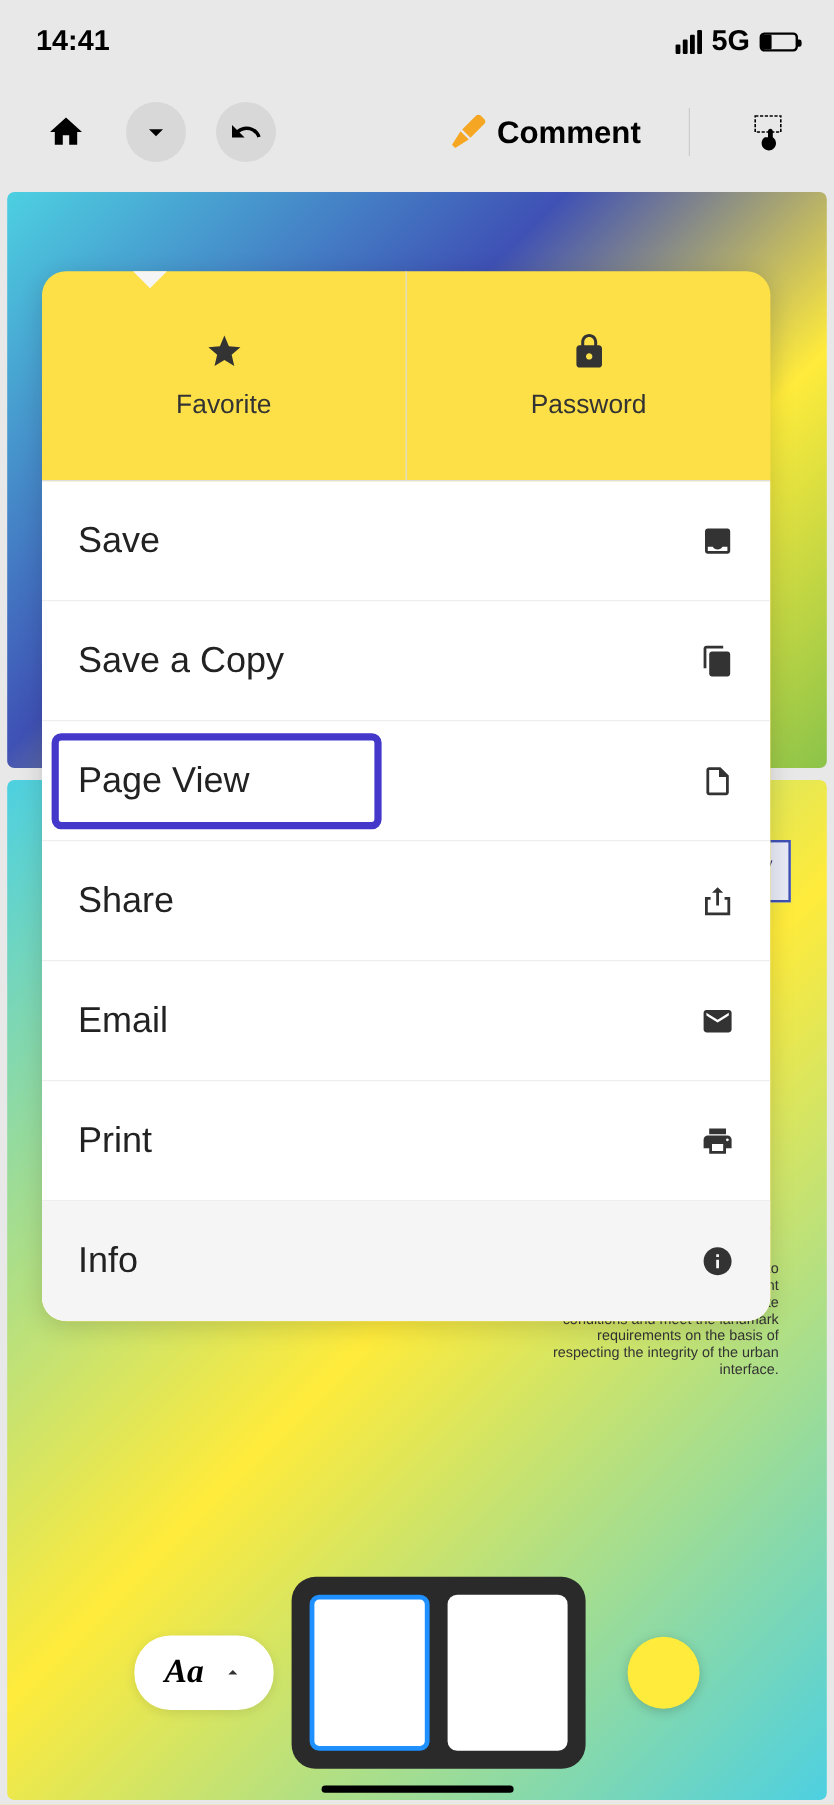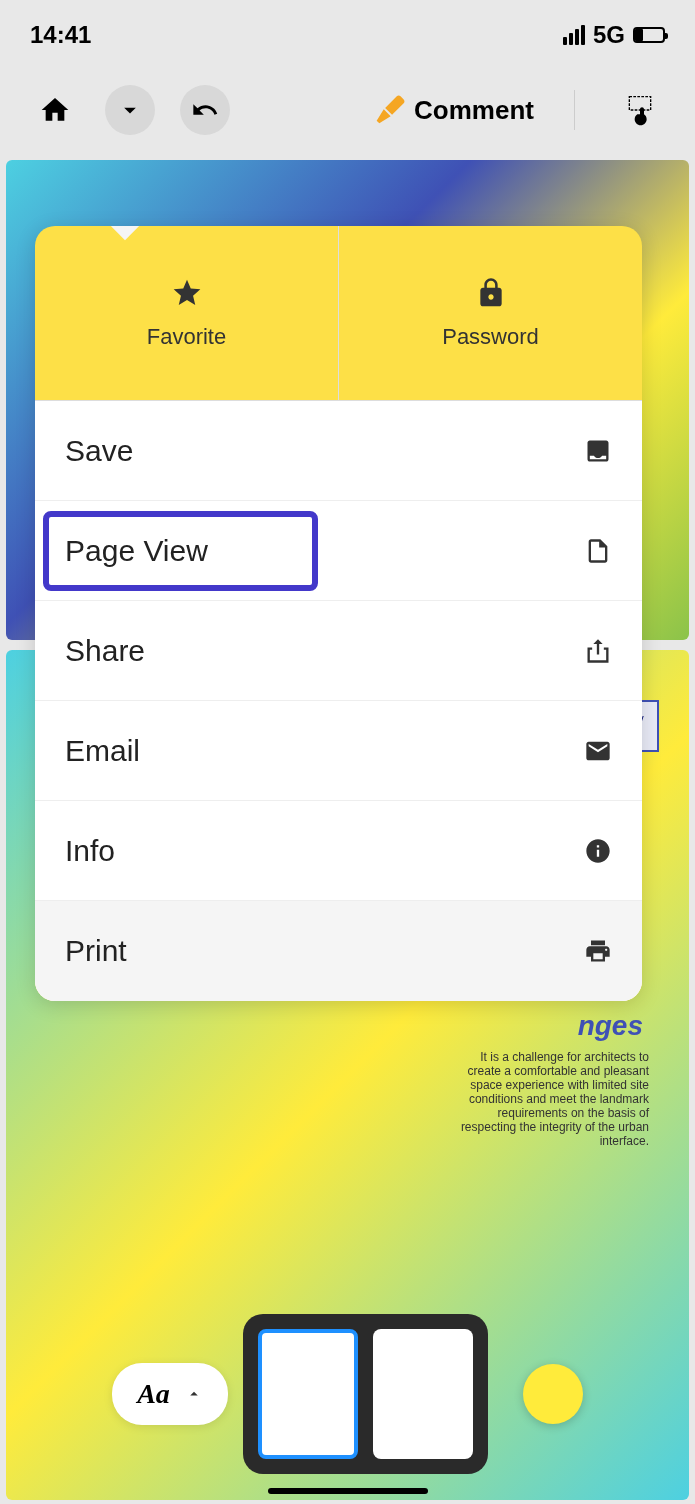--- a/index.html
+++ b/index.html
@@ -335,48 +335,54 @@
     </div>
   </div>
   <div class="dd-list">
     <div class="dd-item">
       <span class="dd-label">Save</span>
       <svg class="icon-svg" viewBox="0 0 24 24" fill="#333">
           <path d="M19 3H5c-1.1 0-2 .9-2 2v14c0 1.1.9 2 2 2h14c1.1 0 2-.9 2-2V5c0-1.1-.9-2-2-2zm0 16H5v-3h3.56c.69 1.19 1.97 2 3.45 2s2.75-.81 3.45-2H19v3z"></path>
         </svg>
     </div>
     <div class="dd-item">
+      <span class="dd-label">Save a Copy</span>
+      <svg class="icon-svg" viewBox="0 0 24 24" fill="#333">
+          <path d="M16 1H4c-1.1 0-2 .9-2 2v14h2V3h12V1zm3 4H8c-1.1 0-2 .9-2 2v14c0 1.1.9 2 2 2h11c1.1 0 2-.9 2-2V7c0-1.1-.9-2-2-2z"></path>
+        </svg>
+    </div>
+    <div class="dd-item">
       <div class="highlight-box"></div>
       <span class="dd-label">Page View</span>
       <svg class="icon-svg" viewBox="0 0 24 24" fill="#333">
           <path d="M14 2H6c-1.1 0-2 .9-2 2v16c0 1.1.9 2 2 2h12c1.1 0 2-.9 2-2V8l-6-6zm4 18H6V4h7v5h5v11z"></path>
         </svg>
     </div>
     <div class="dd-item">
       <span class="dd-label">Share</span>
       <svg class="icon-svg" viewBox="0 0 24 24" fill="#333">
           <path d="M12 2L8 6h3v9h2V6h3l-4-4zm5 7v2h2v9H5v-9h2V9H3v13h18V9h-4z"></path>
         </svg>
     </div>
     <div class="dd-item">
       <span class="dd-label">Email</span>
       <svg class="icon-svg" viewBox="0 0 24 24" fill="#333">
           <path d="M20 4H4c-1.1 0-2 .9-2 2v12c0 1.1.9 2 2 2h16c1.1 0 2-.9 2-2V6c0-1.1-.9-2-2-2zm0 4l-8 5-8-5V6l8 5 8-5v2z"></path>
         </svg>
     </div>
     <div class="dd-item">
+      <span class="dd-label">Print</span>
+      <svg class="icon-svg" viewBox="0 0 24 24" fill="#333">
+          <path d="M19 8H5c-1.66 0-3 1.34-3 3v6h4v4h12v-4h4v-6c0-1.66-1.34-3-3-3zm-3 11H8v-5h8v5zm3-7c-.55 0-1-.45-1-1s.45-1 1-1 1 .45 1 1-.45 1-1 1zm-1-9H6v4h12V3z"></path>
+        </svg>
+    </div>
+    <div class="dd-item">
       <span class="dd-label">Info</span>
       <svg class="icon-svg" viewBox="0 0 24 24" fill="#333">
           <path d="M12 2C6.48 2 2 6.48 2 12s4.48 10 10 10 10-4.48 10-10S17.52 2 12 2zm1 15h-2v-6h2v6zm0-8h-2V7h2v2z"></path>
-        </svg>
-    </div>
-    <div class="dd-item">
-      <span class="dd-label">Print</span>
-      <svg class="icon-svg" viewBox="0 0 24 24" fill="#333">
-          <path d="M19 8H5c-1.66 0-3 1.34-3 3v6h4v4h12v-4h4v-6c0-1.66-1.34-3-3-3zm-3 11H8v-5h8v5zm3-7c-.55 0-1-.45-1-1s.45-1 1-1 1 .45 1 1-.45 1-1 1zm-1-9H6v4h12V3z"></path>
         </svg>
     </div>
   </div>
 </div>
 
 <div class="bottom-controls">
   <div class="font-ctrl">
     <span style="font-size:28px;font-weight:700;font-style:italic;font-family:cursive">Aa</span>
     <svg width="18" height="18" viewBox="0 0 24 24" fill="#333">
         <path d="M7 14l5-5 5 5z"></path>

